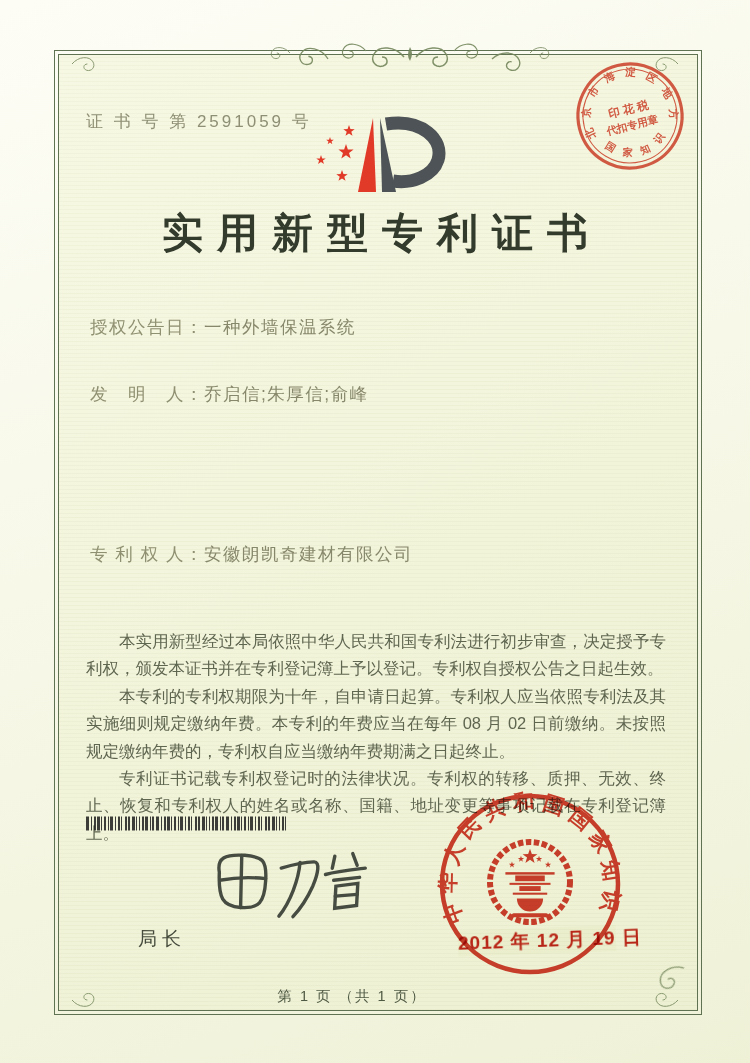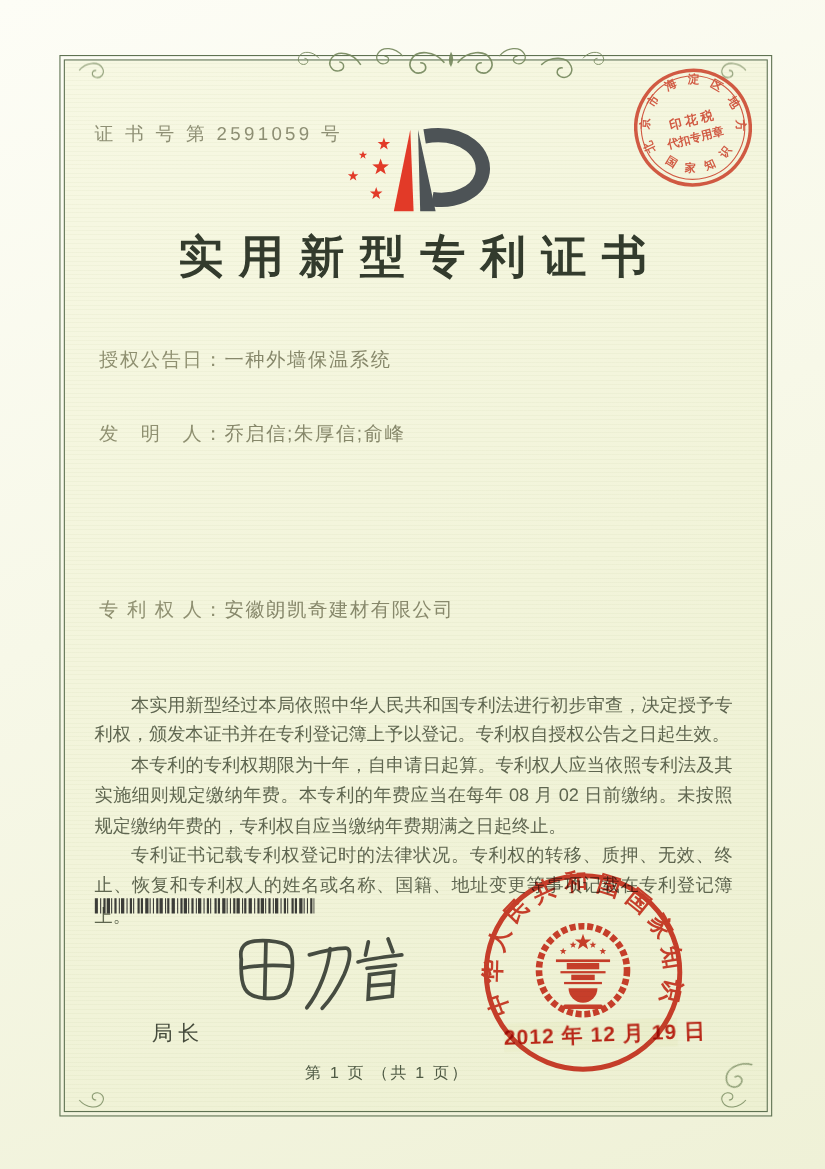--- a/index.html
+++ b/index.html
@@ -43,21 +43,21 @@
   .signature{position:absolute;left:198px;top:840px;transform:rotate(-2deg);}
   .seal{position:absolute;left:435px;top:789px;mix-blend-mode:multiply;opacity:.92;}
   .seal-date{
     position:absolute;left:458px;top:928px;width:158px;text-align:center;
     font-size:19px;font-weight:700;color:#c6281b;letter-spacing:1px;
     background:rgba(250,250,238,.55);transform:rotate(-2deg);
     mix-blend-mode:multiply;white-space:nowrap;
   }
   .tax-stamp{position:absolute;left:571px;top:57px;mix-blend-mode:multiply;opacity:.85;}
   .footer{
-    position:absolute;left:0;top:966px;width:704px;text-align:center;
+    position:absolute;left:0;top:987px;width:704px;text-align:center;
     font-size:14.5px;letter-spacing:2px;color:#4f5a44;
   }
   .ornaments{position:absolute;left:0;top:0;pointer-events:none;}
 </style>
 </head>
 <body>
 
 <div class="page">
 
   <div class="paper-frame"></div>

